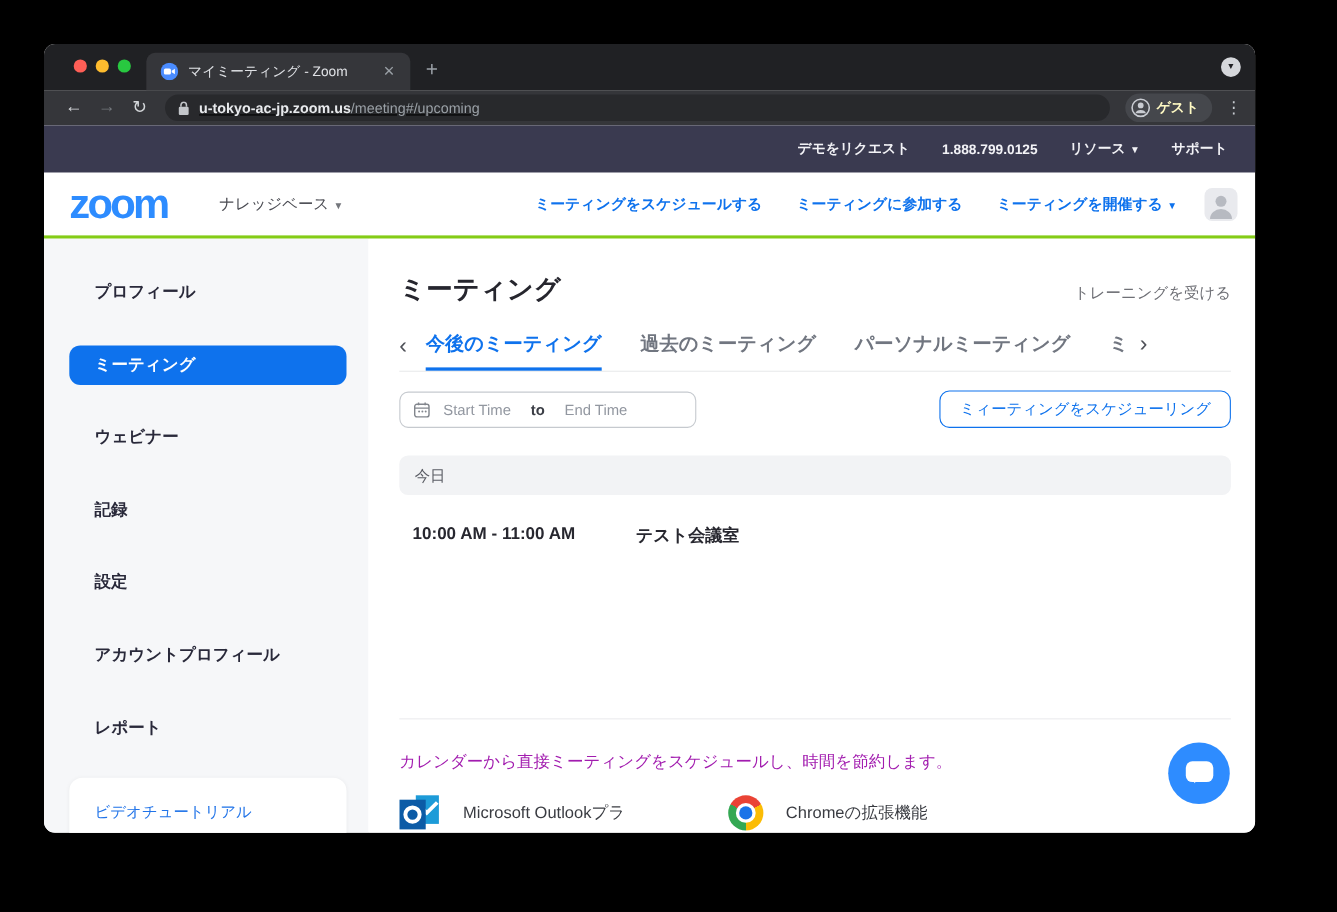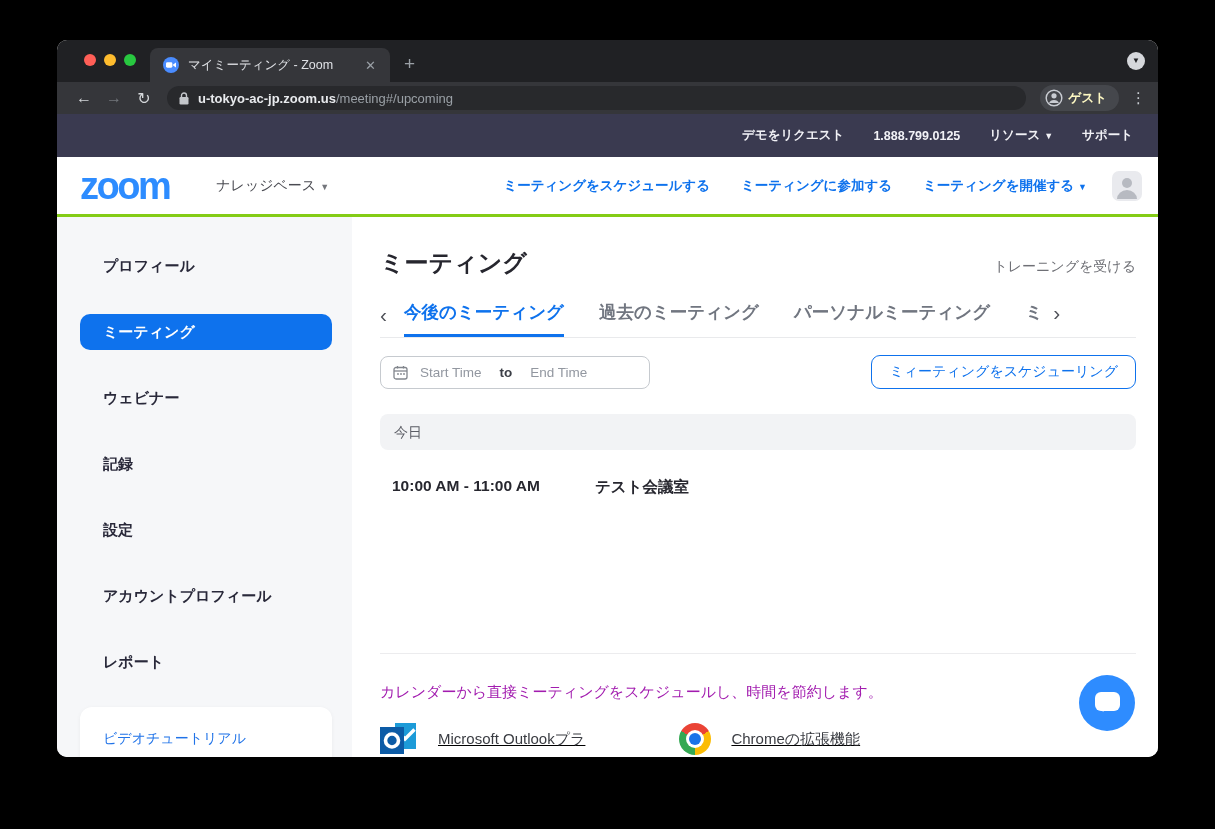--- a/index.html
+++ b/index.html
@@ -1,40 +1,40 @@
 <!DOCTYPE html>
 <html><head>
 <meta charset="utf-8">
 <style>
   * { margin:0; padding:0; box-sizing:border-box; }
   html,body { width:1215px; height:829px; background:#000; overflow:hidden;
     font-family:"Liberation Sans","DejaVu Sans",sans-serif; }
 
-  .window { position:absolute; left:57px; top:40px; width:1101px; height:717px;
+  .window { position:absolute; left:40px; top:40px; width:1101px; height:717px;
     border-radius:10px; overflow:hidden; background:#fff; display:flex; flex-direction:column; }
 
   
   .tabstrip { height:42px; background:#202124; display:flex; align-items:flex-end; position:relative; flex:none; }
   .traffic { position:absolute; left:27px; top:14px; display:flex; gap:8px; }
   .dot { width:12px; height:12px; border-radius:50%; }
   .dot.red{ background:#ff5f57; } .dot.yellow{ background:#febc2e; } .dot.green{ background:#28c840; }
   .tab { margin-left:93px; width:240px; height:34px; background:#35363a; border-radius:8px 8px 0 0;
     display:flex; align-items:center; padding:0 10px 0 13px; }
   .favicon { width:16px; height:16px; flex:none; }
   .tab-title { color:#dfe1e5; font-size:12.5px; margin-left:9px; flex:1; white-space:nowrap; overflow:hidden; }
   .tab-close { color:#9aa0a6; font-size:13px; padding:2px 4px; }
   .newtab { color:#9aa0a6; font-size:19px; margin:0 0 7px 14px; }
   .tabstrip-drop { position:absolute; right:13px; top:12px; width:18px; height:18px; border-radius:50%;
     background:#d5d7db; color:#202124; font-size:8px; text-align:center; line-height:18px; }
 
   .toolbar { height:32px; background:#35363a; display:flex; align-items:center; padding:0 12px; flex:none; }
   .nav-ico { font-size:16px; color:#d4d7da; width:30px; text-align:center; }
   .nav-ico.dim { color:#73777c; }
   .urlbar { flex:1; height:24px; background:#28292c; border-radius:12px; margin:0 14px 0 8px;
-    display:flex; align-items:center; padding:0 12px; }
+    display:flex; align-items:center; padding:0 12px;text-decoration:underline; }
   .urlbar svg { flex:none; }
   .url-domain { color:#e8eaed; font-size:13px; font-weight:700; margin-left:9px; }
   .url-path { color:#9aa0a6; font-size:13px; }
   .guest { height:26px; background:#45474c; border-radius:13px; display:flex; align-items:center;
     padding:0 12px 0 5px; }
   .guest-label { color:#fef9c3; font-size:12.5px; font-weight:700; margin-left:6px; }
   .kebab { color:#c7cbd0; font-size:15px; margin-left:12px; letter-spacing:0; }
 
   
   .site-topbar { height:43px; background:#3a3a50; display:flex; align-items:center;
@@ -87,21 +87,21 @@
   .today-bar { margin-top:25px; height:36px; background:#f2f3f5; border-radius:8px;
     line-height:36px; padding-left:14px; color:#5a5c64; font-size:14px; }
 
   .meeting-row { margin-top:27px; padding-left:12px; display:flex; }
   .meeting-time { width:203px; font-size:15.5px; font-weight:700; color:#27272f; flex:none; }
   .meeting-name { font-size:15.5px; font-weight:700; color:#27272f; }
 
   .spacer { flex:1; }
   .divider { border-top:1px solid #ececee; }
   .promo-text { margin-top:29px; color:#a21caf; font-size:15px; }
-  .integrations { margin-top:19px; display:flex; align-items:center;text-decoration:underline; }
+  .integrations { margin-top:19px; display:flex; align-items:center; }
   .integration { display:flex; align-items:center; }
   .integration + .integration { margin-left:94px; }
   .int-label { margin-left:20px; font-size:15px; color:#3a3c42; white-space:nowrap; }
 
   .chrome-ico { width:32px; height:32px; border-radius:50%; position:relative; flex:none;
     background:conic-gradient(from 60deg,#fbbc05 0 120deg,#34a853 0 240deg,#ea4335 0 360deg); }
   .chrome-ico::before { content:''; position:absolute; inset:7px; background:#fff; border-radius:50%; }
   .chrome-ico::after { content:''; position:absolute; inset:10px; background:#1a73e8; border-radius:50%; }
 
   .chat-fab { position:absolute; right:23px; bottom:26px; width:56px; height:56px; border-radius:50%;

